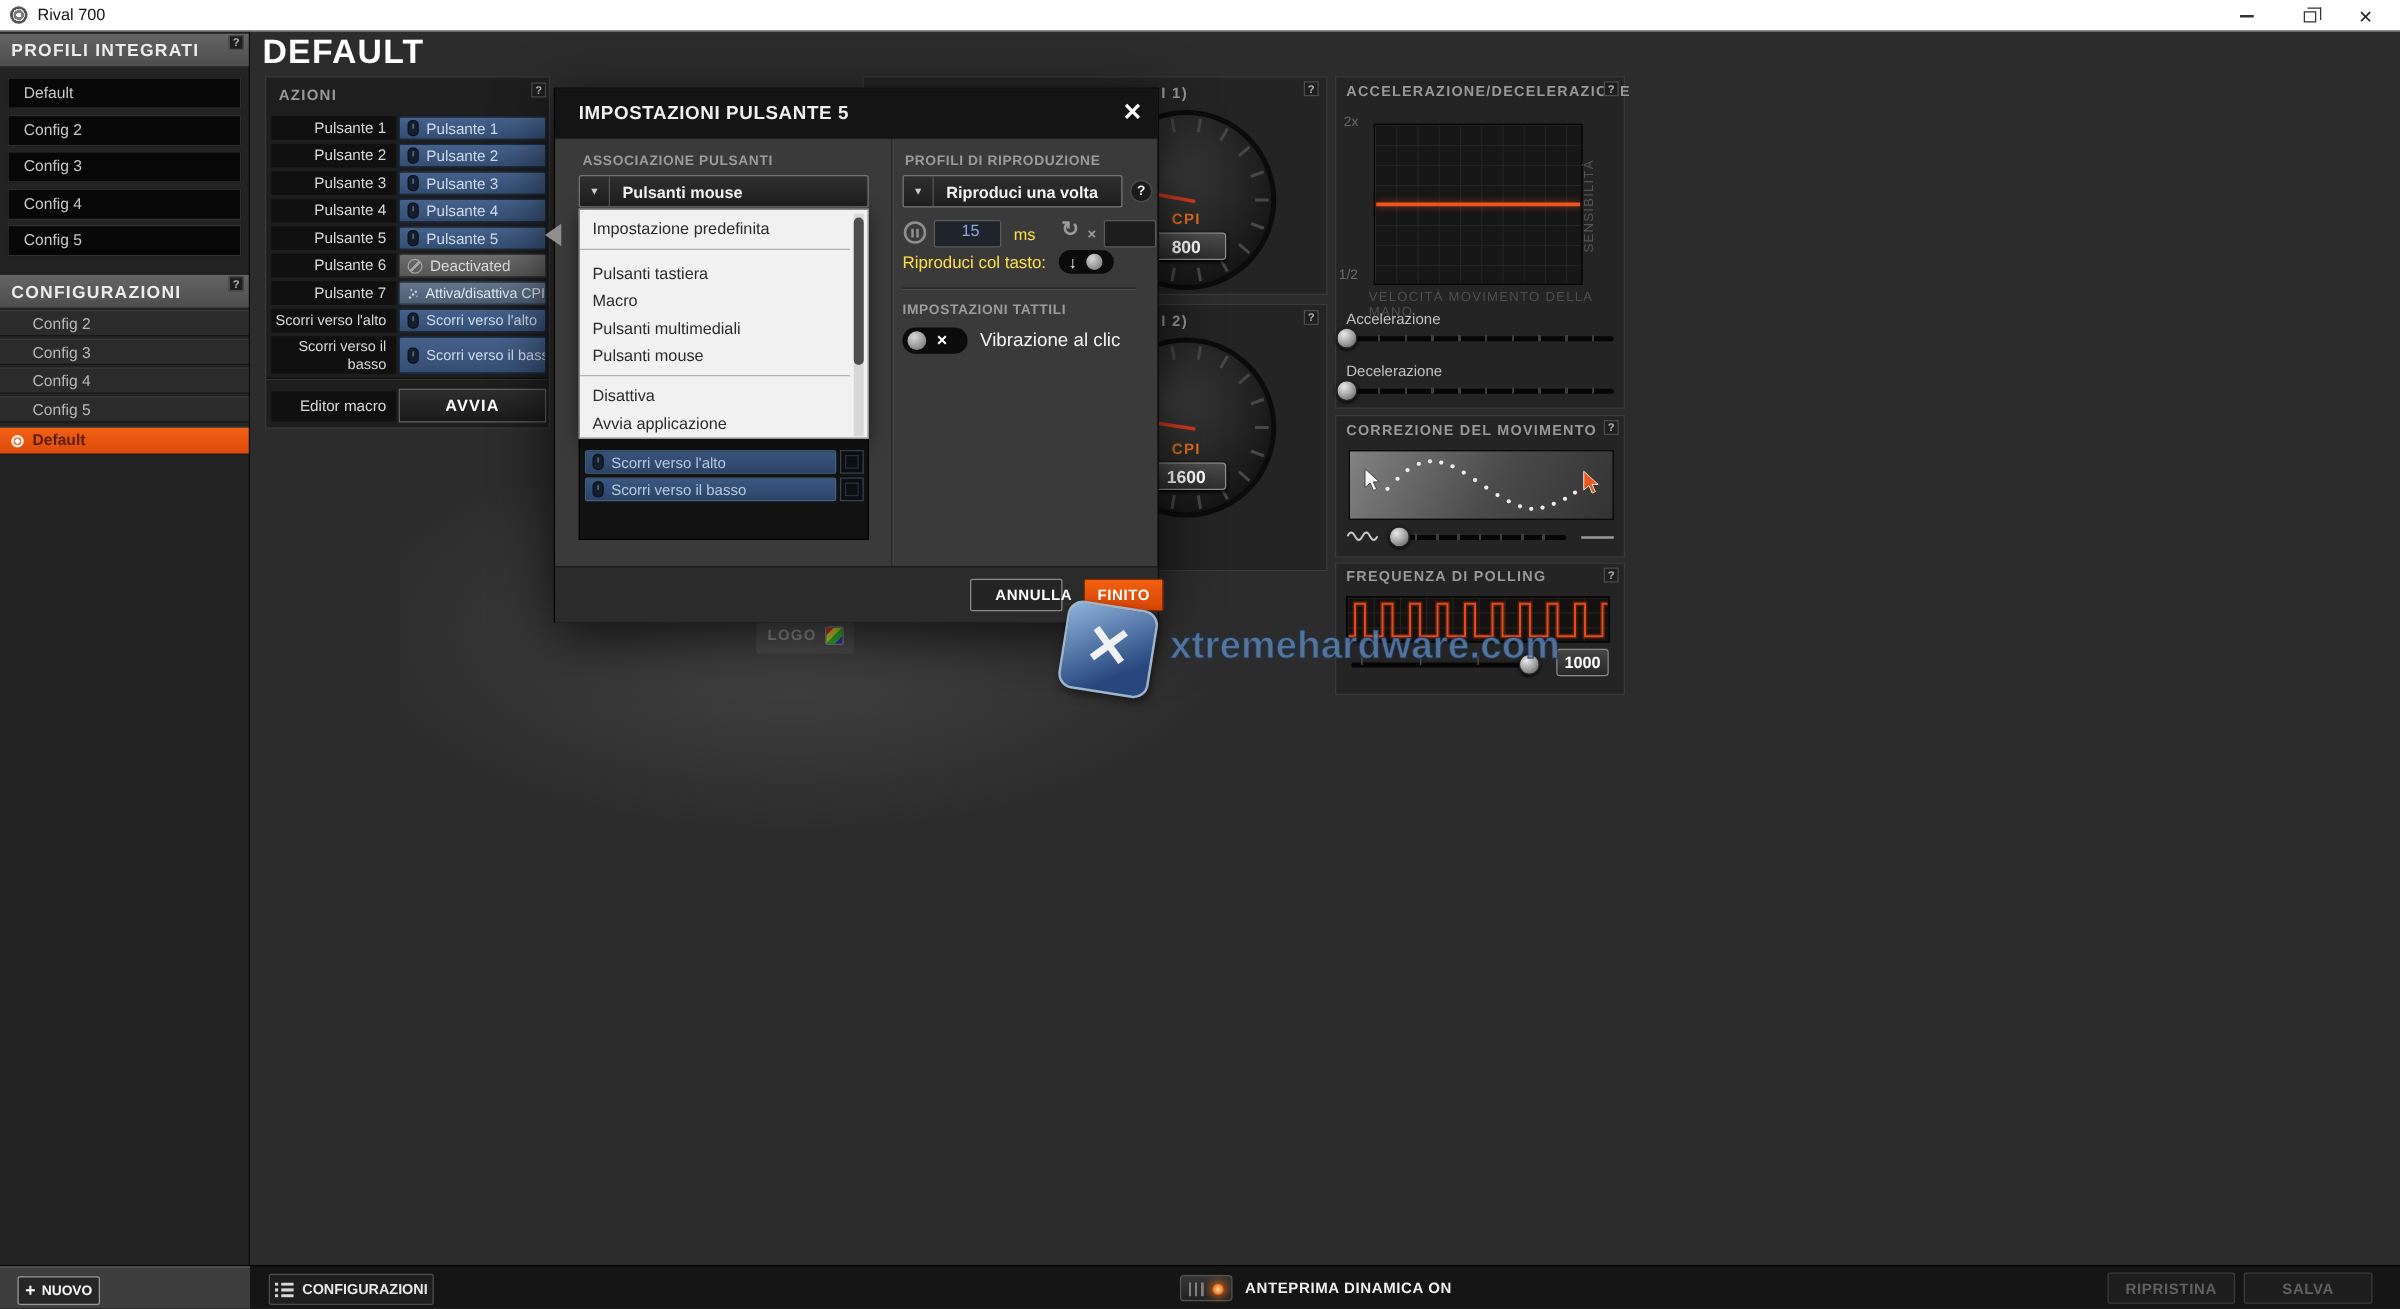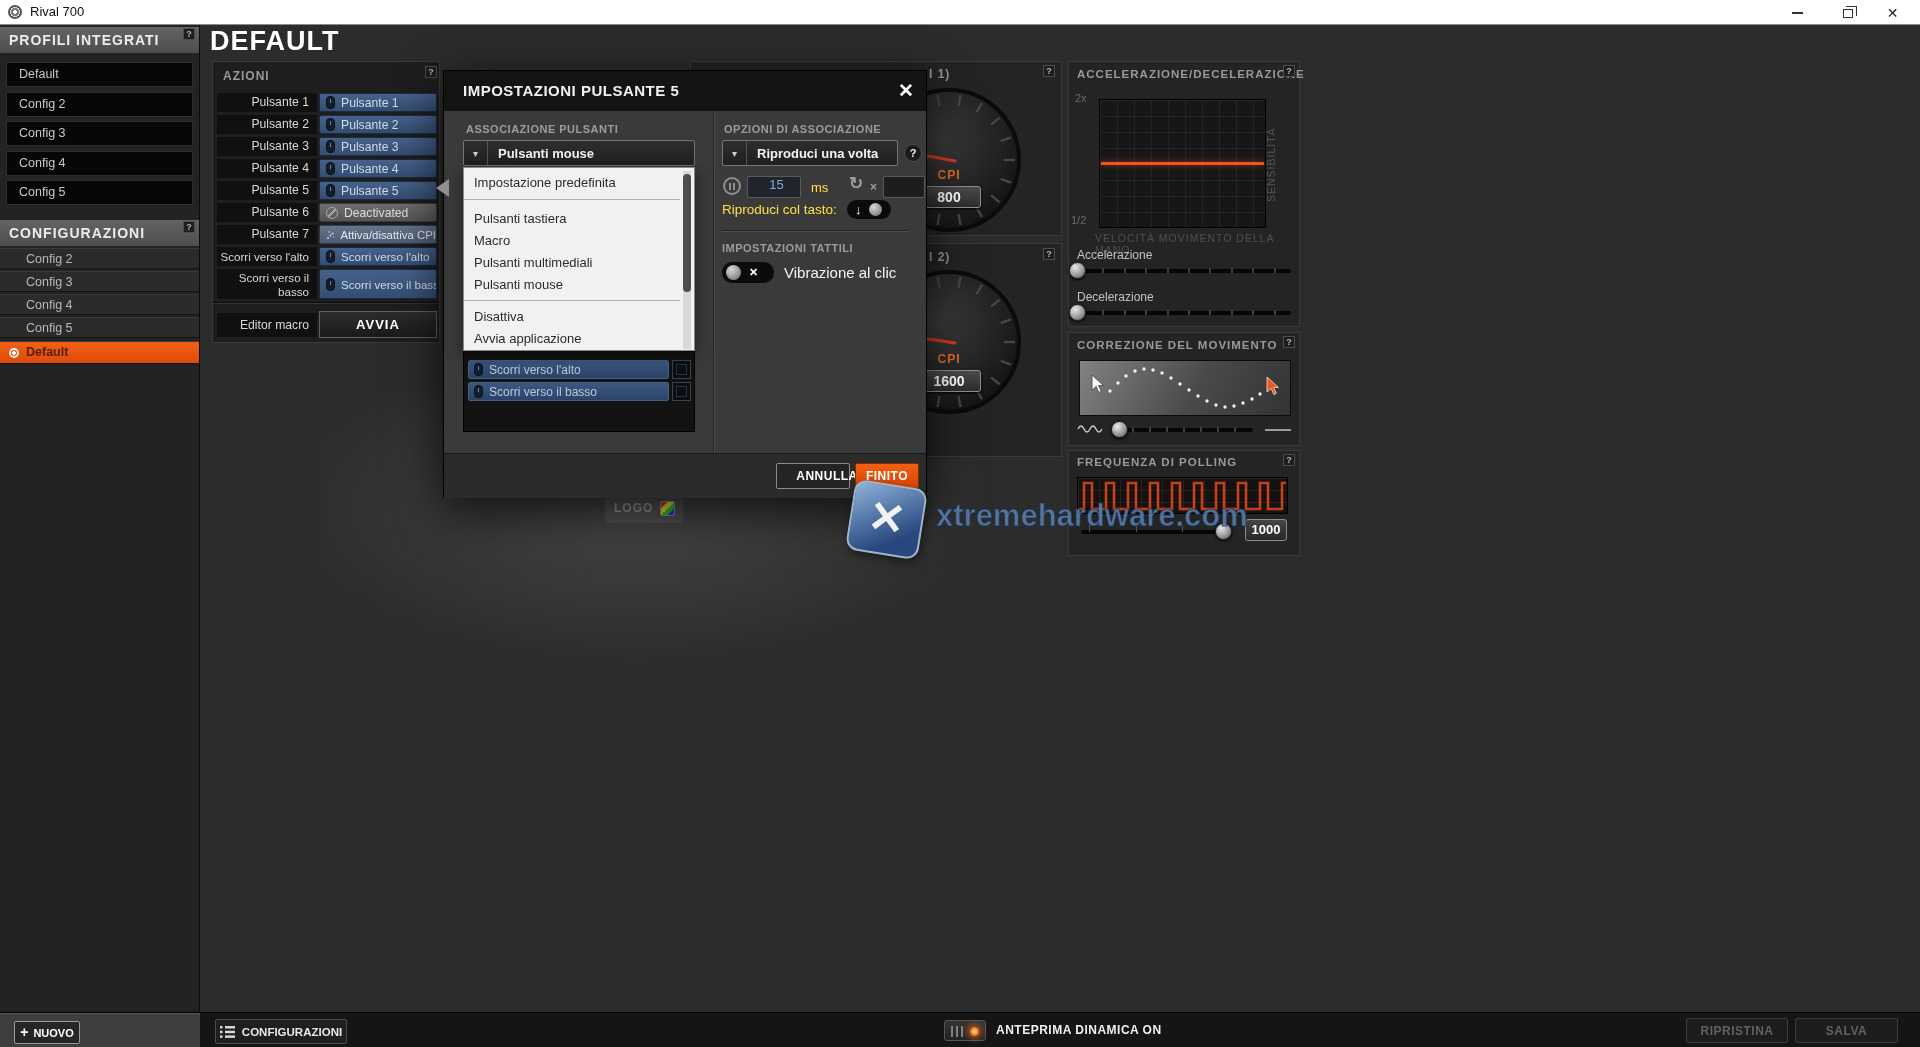--- a/index.html
+++ b/index.html
@@ -132,21 +132,21 @@
     margin-left:7px; }
   .pill .px { color:#fff; font-size:11px; font-weight:bold; margin-left:8px; }
   .hsep { position:absolute; height:1px; background:#232323; box-shadow:0 1px 0 #4d4d4d; }
   .help-circle { position:absolute; width:18px; height:18px; border-radius:50%; background:#1b1b1b; border:1px solid #4c4c4c;
     color:#eee; font-size:11px; font-weight:bold; text-align:center; line-height:17px; }
   .vib-label { position:absolute; color:#f2f2f2; font-size:15px; }
   .modal-footer { position:absolute; left:0; top:382px; width:482px; height:45px; background:#2b2b2b; border-top:1px solid #191919; }
   .btn { position:absolute; height:26px; border-radius:2px; color:#fff; font-size:12px; font-weight:bold; letter-spacing:.5px;
     display:flex; align-items:center; justify-content:center; }
   .btn-dark { background:#242424; border:1px solid #8a8a8a; }
-  .btn-orange { background:linear-gradient(#f26011,#d64505); border:1px solid #7e2d00; }
+  .btn-orange { background:linear-gradient(#f26011,#d64505); border:1px solid #7e2d00;margin-left:12px; }
 
   
   .glow { position:absolute; left:320px; top:390px; width:700px; height:290px;
     background:radial-gradient(ellipse at 45% 40%, rgba(170,170,170,.20), transparent 65%); z-index:1;}
   .logo-chip { position:absolute; left:605px; top:493px; width:78px; height:30px; background:rgba(255,255,255,.07);
     border-radius:3px; display:flex; align-items:center; gap:7px; padding-left:9px; z-index:2;}
   .logo-chip span { color:#969696; font-size:12px; font-weight:bold; letter-spacing:1px; }
   .rainbow { width:15px; height:15px; border:1px solid #888; border-radius:2px;
     background:linear-gradient(135deg,#d33 0 25%, #dd3 25% 50%, #3b3 50% 75%, #33c 75%); }
   .wm-box { position:absolute; left:850px; top:484px; width:73px; height:71px; border-radius:12px; transform:rotate(9deg);
@@ -465,21 +465,21 @@
       <div class="menu-sep" style="top:132px;"></div>
       <div class="menu-item" style="top:140px;">Disattiva</div>
       <div class="menu-item" style="top:162px;">Avvia applicazione</div>
       <div class="menu-scroll">
           <div class="menu-thumb"></div>
         </div>
     </div>
 
     <div class="col-divider"></div>
 
-    <div class="sect-label" style="left:280px; top:52px;">OPZIONI DI ASSOCIAZIONE</div>
+    <div class="sect-label" style="left:280px; top:52px;">PROFILI DI RIPRODUZIONE</div>
     <div class="dd" style="left:278px; top:69px; width:176px;">
       <div class="dd-arrow">▾</div>
       <div class="dd-text">Riproduci una volta</div>
     </div>
     <div class="help-circle" style="left:460px; top:73px;">?</div>
 
     <div class="pause-ico" style="left:279px; top:106px;"></div>
     <div class="num-field sel" style="left:303px; top:105px;text-align:center;">15</div>
     <div class="inline-lab" style="left:367px; top:109px;">ms</div>
     <div class="repeat-ico" style="left:405px; top:102px;">↻</div>

